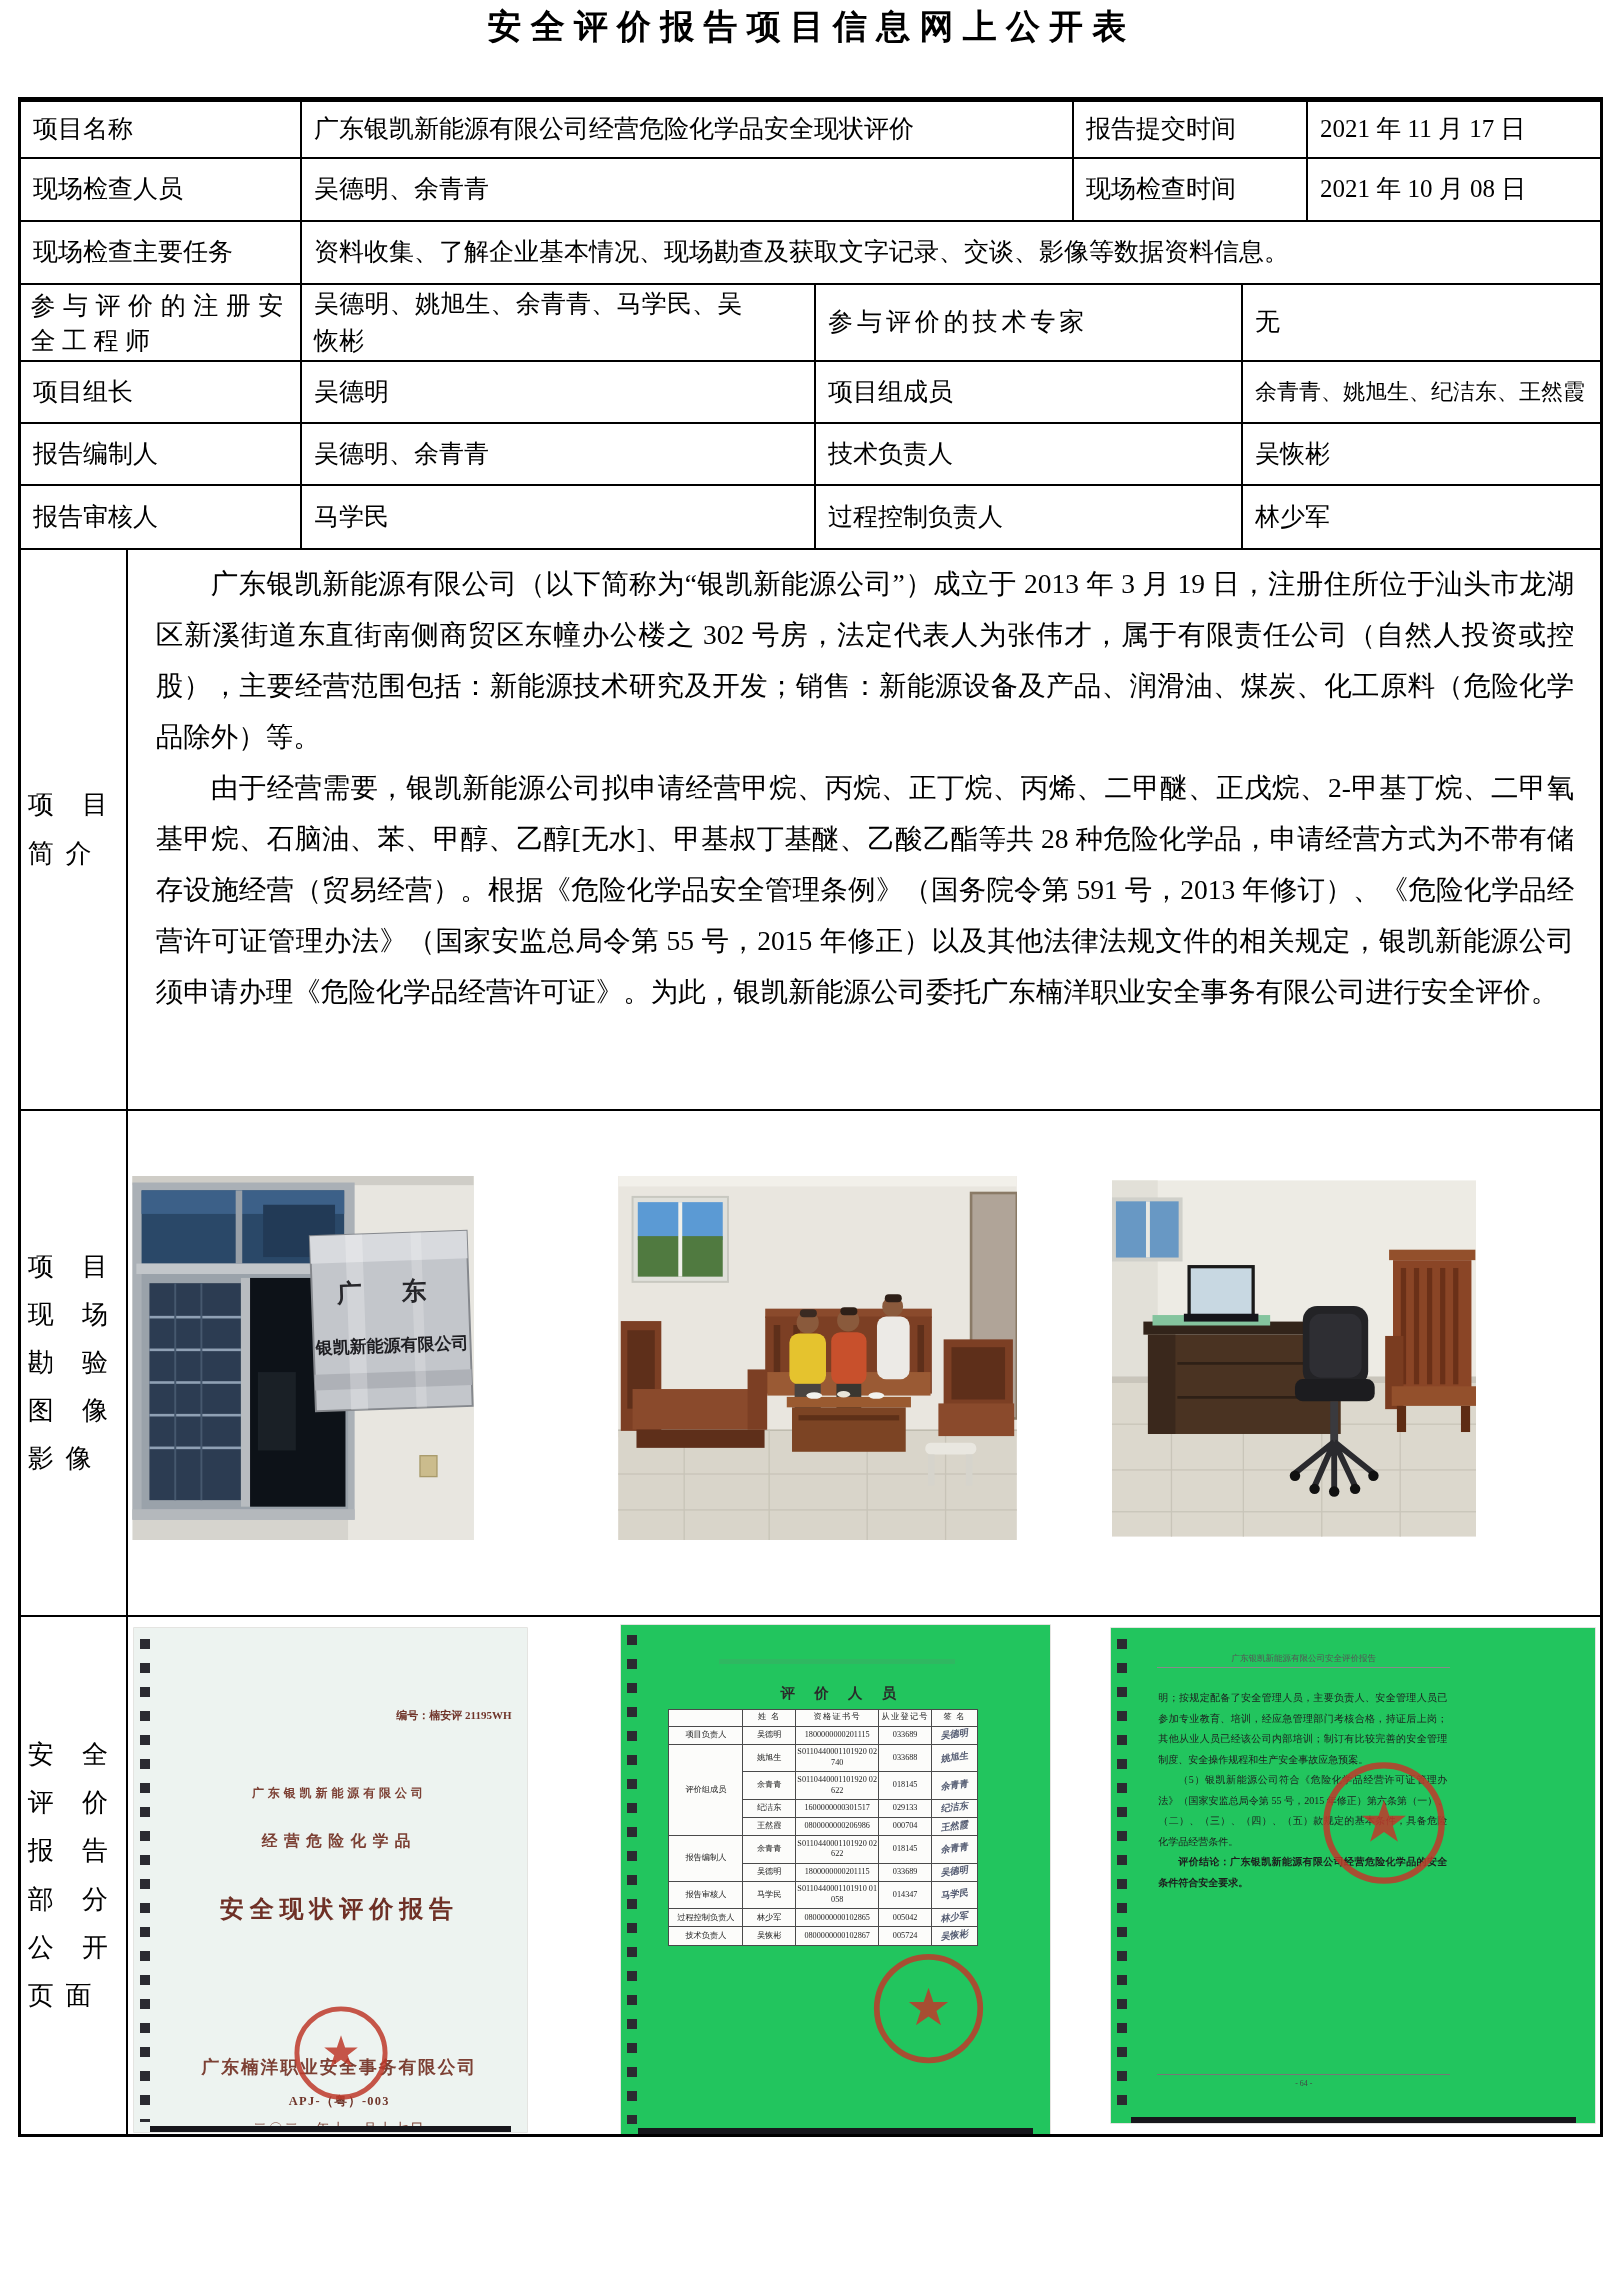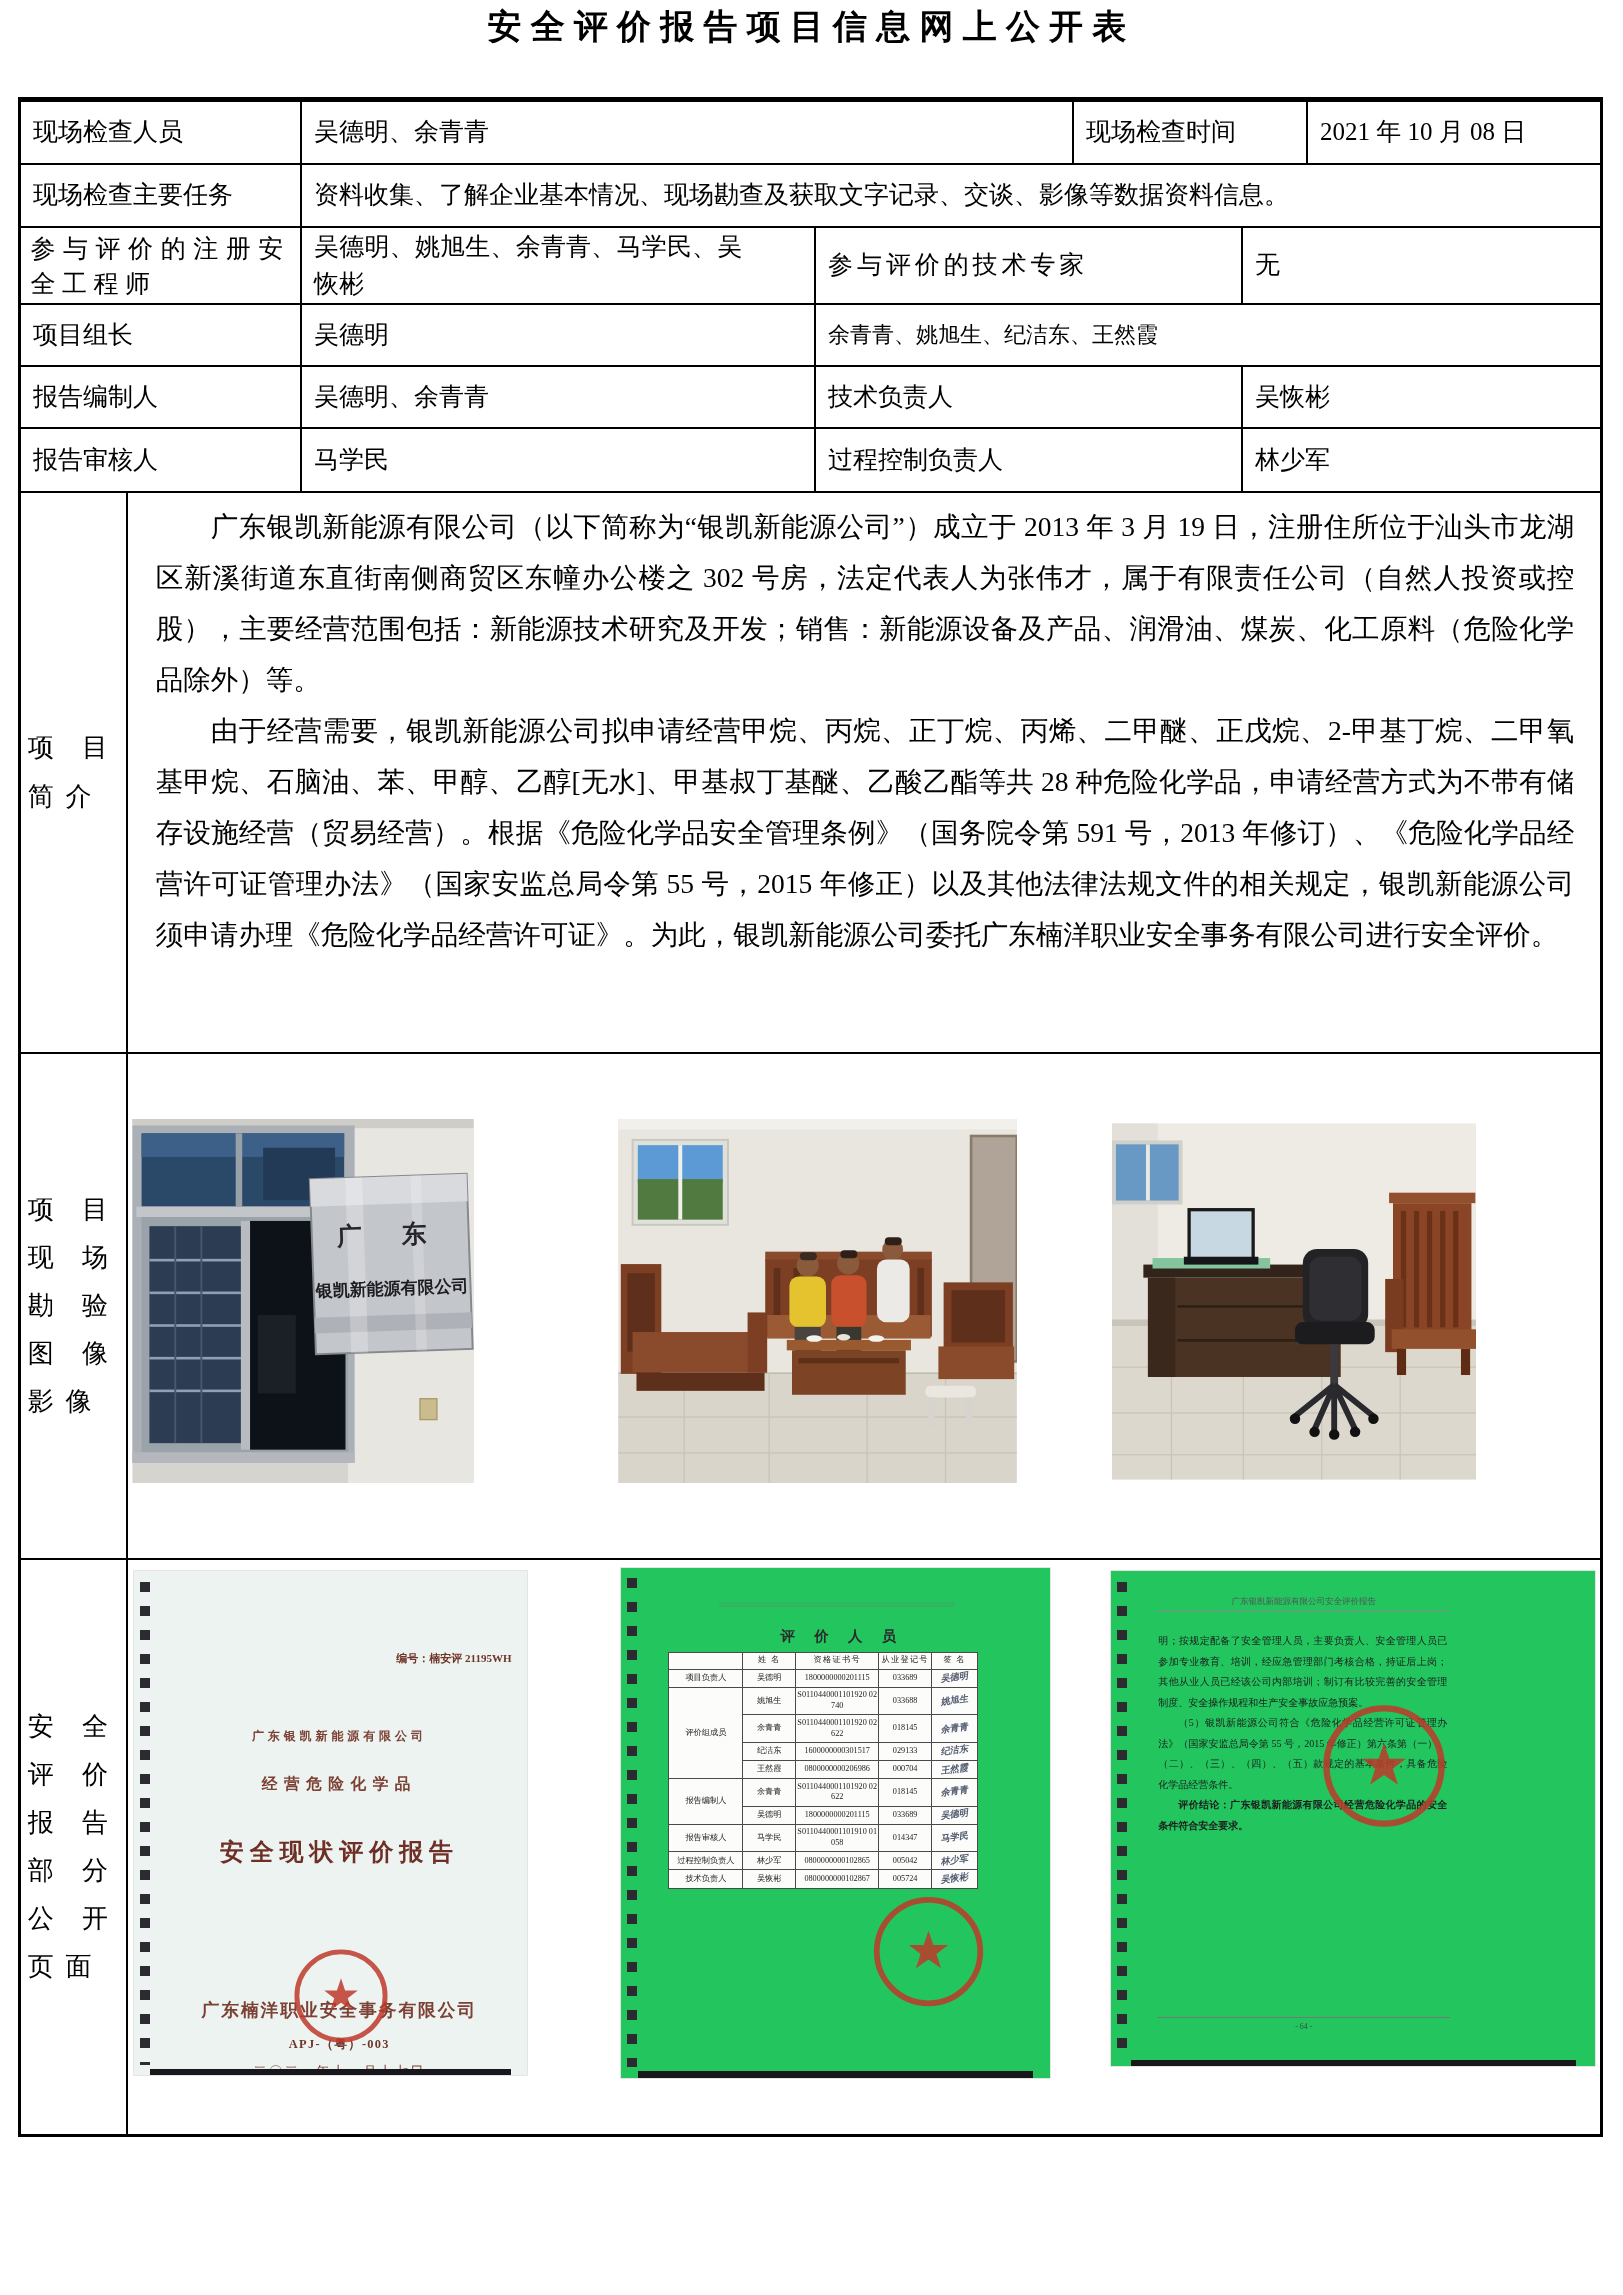--- a/index.html
+++ b/index.html
@@ -81,20 +81,26 @@
 </style>
 </head>
 <body>
 
 <div class="page">
 
   <h1 class="title">安全评价报告项目信息网上公开表</h1>
 
   <div class="tbl">
 
+    <div class="tr" style="height:57px">
+      <div class="td" style="width:281px">项目名称</div>
+      <div class="td" style="width:772px">广东银凯新能源有限公司经营危险化学品安全现状评价</div>
+      <div class="td" style="width:234px">报告提交时间</div>
+      <div class="td end">2021 年 11 月  17 日</div>
+    </div>
 
     <div class="tr" style="height:63px">
       <div class="td" style="width:281px">现场检查人员</div>
       <div class="td" style="width:772px">吴德明、余青青</div>
       <div class="td" style="width:234px">现场检查时间</div>
       <div class="td end">2021 年 10 月  08  日</div>
     </div>
 
     <div class="tr" style="height:63px">
       <div class="td" style="width:281px">现场检查主要任务</div>
@@ -104,20 +110,21 @@
     <div class="tr" style="height:77px">
       <div class="td" style="width:281px;letter-spacing:6.5px;padding-left:9.2px;line-height:1.4">参与评价的注册安全工程师</div>
       <div class="td" style="width:514px;padding-right:72px">吴德明、姚旭生、余青青、马学民、吴恢彬</div>
       <div class="td" style="width:427px;letter-spacing:3.9px">参与评价的技术专家</div>
       <div class="td end">无</div>
     </div>
 
     <div class="tr" style="height:62px">
       <div class="td" style="width:281px">项目组长</div>
       <div class="td" style="width:514px">吴德明</div>
+      <div class="td" style="width:427px">项目组成员</div>
       <div class="td end nowrap-sm">余青青、姚旭生、纪洁东、王然霞</div>
     </div>
 
     <div class="tr" style="height:62px">
       <div class="td" style="width:281px">报告编制人</div>
       <div class="td" style="width:514px">吴德明、余青青</div>
       <div class="td" style="width:427px">技术负责人</div>
       <div class="td end">吴恢彬</div>
     </div>
 

